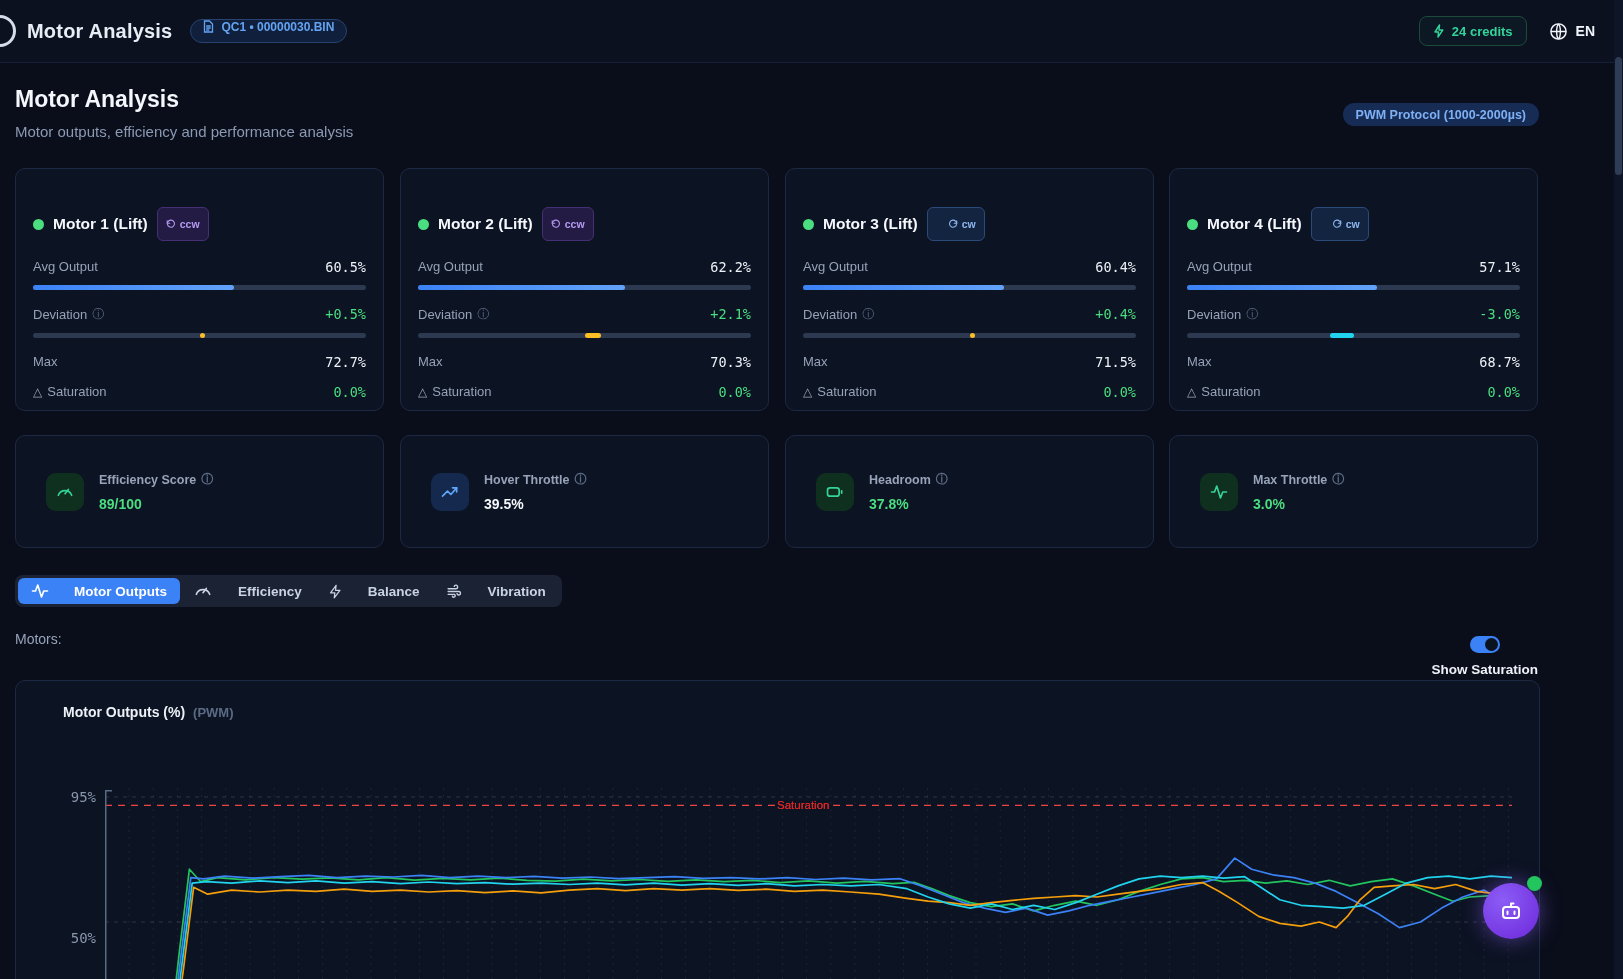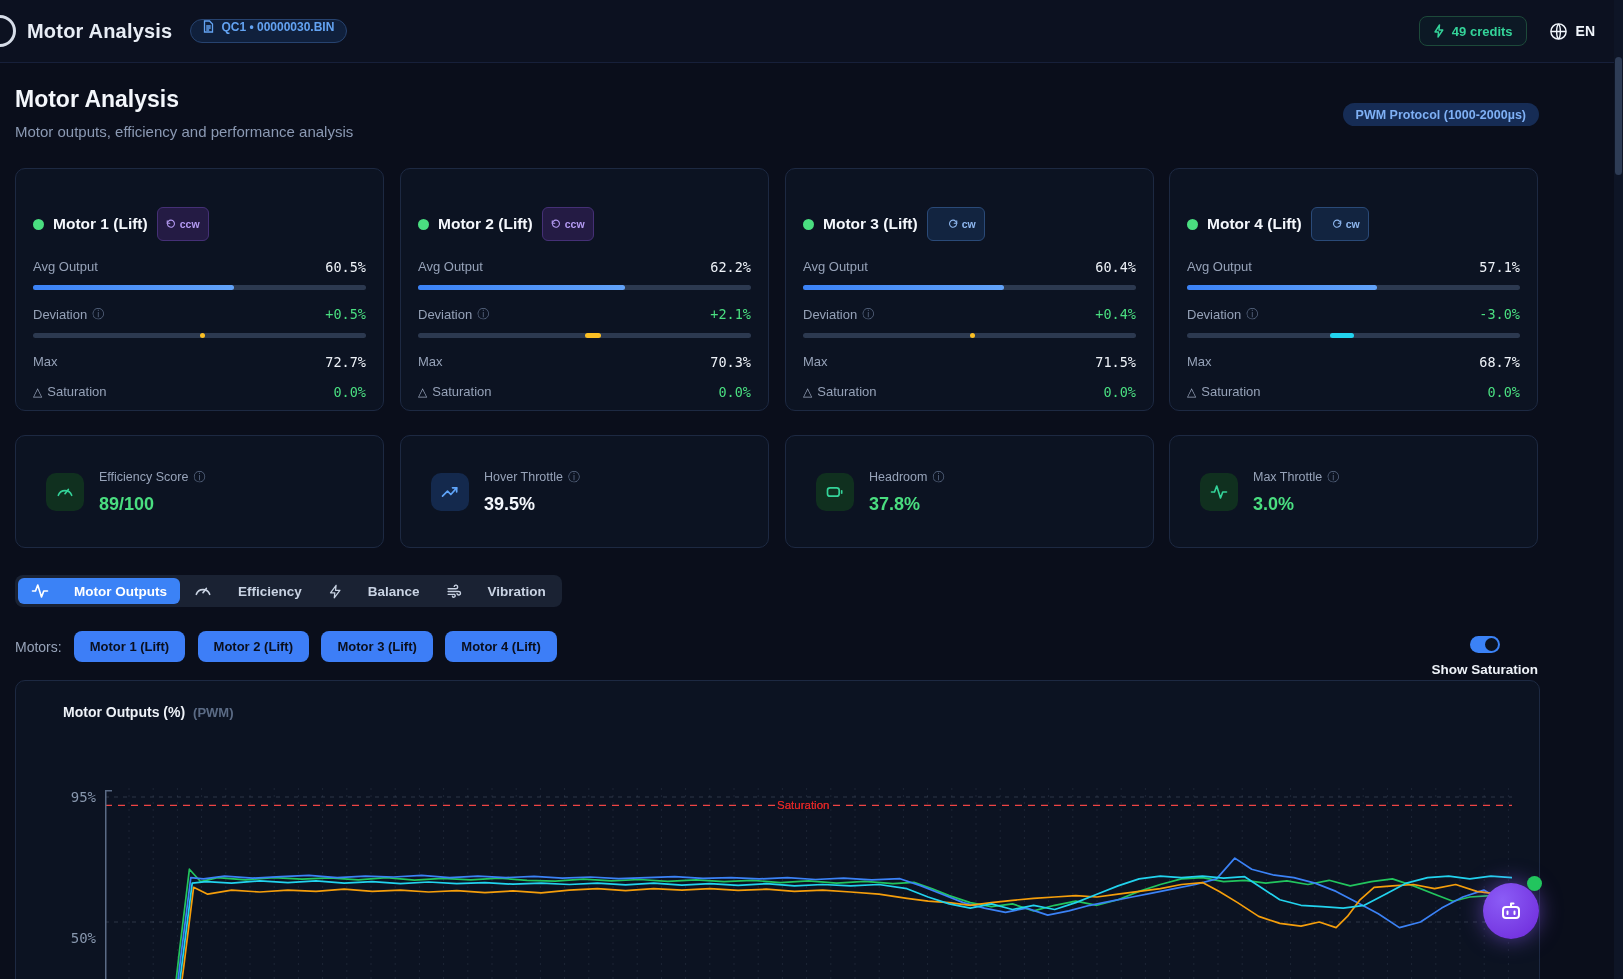--- a/index.html
+++ b/index.html
@@ -84,22 +84,22 @@
     position:absolute; top:435px; width:369px; height:113px;
     background:#0c1322; border:1px solid #1d2942; border-radius:10px;
     display:flex; align-items:center; padding-left:30px; gap:15px;
   }
   .metric-icon {
     width:38px; height:38px; border-radius:10px;
     display:flex; align-items:center; justify-content:center;
   }
   .icon-green { background:#10301f; color:#34d399; }
   .icon-blue  { background:#14294d; color:#60a5fa; }
-  .metric-label { font-size:12.5px; color:#97a3b9; display:flex; align-items:center; gap:5px; }
-  .metric-value { font-size:18px; font-weight:bold; margin-top:8px; }
+  .metric-label { font-size:12.5px; color:#97a3b9; display:flex; align-items:center; gap:5px;font-weight:bold; }
+  .metric-value { font-size:14px; font-weight:bold; margin-top:8px; }
   .metric-value.green { color:#4ade80; }
   .metric-value.white { color:#f4f7fc; }
 
   
   .tabbar {
     position:absolute; left:15px; top:575px; height:32px;
     background:#1a2233; border-radius:8px; display:flex; align-items:center; padding:3px;
   }
   .tab {
     display:flex; align-items:center; gap:25px; height:26px; padding:0 13px;
@@ -161,21 +161,21 @@
     </span>
     <span>QC1 • 00000030.BIN</span>
   </div>
   <div class="hdr-right">
     <div class="credits-pill">
       <span>
         <svg width="12" height="14" viewBox="0 0 12 14" fill="none" stroke="#34d399" stroke-width="1.4" stroke-linejoin="round">
             <path d="M6.5 1 2 8h3.5L5 13l4.8-7H6z"></path>
           </svg>
       </span>
-      <span>49 credits</span>
+      <span>24 credits</span>
     </div>
     <div class="lang">
       <span>
         <svg width="19" height="19" viewBox="0 0 20 20" fill="none" stroke="#f1f5fb" stroke-width="1.5">
             <circle cx="10" cy="10" r="8"></circle>
             <path d="M2 10h16M10 2c-2.6 2.4-2.6 13.6 0 16M10 2c2.6 2.4 2.6 13.6 0 16"></path>
           </svg>
       </span>
       <span>EN</span>
     </div>
@@ -222,29 +222,20 @@
           <path d="M3 12h15a2.5 2.5 0 1 1-2.4 3.2"></path>
           <path d="M3 16h8a2 2 0 1 1-1.9 2.6"></path>
         </svg>
       </span>
     <span>Vibration</span>
   </div>
 </div>
 
 <div class="motors-row">
   <span class="motors-label">Motors:</span>
-  <span id="motor-buttons">
-  <button class="motor-btn">Motor 1 (Lift)</button>
-
-  <button class="motor-btn">Motor 2 (Lift)</button>
-
-  <button class="motor-btn">Motor 3 (Lift)</button>
-
-  <button class="motor-btn">Motor 4 (Lift)</button>
-</span>
 </div>
 
 <div class="sat-toggle-wrap">
   <div class="toggle">
       <div class="toggle-knob"></div>
     </div>
   <span class="sat-label">Show Saturation</span>
 </div>
 
 <div class="chart-card">

